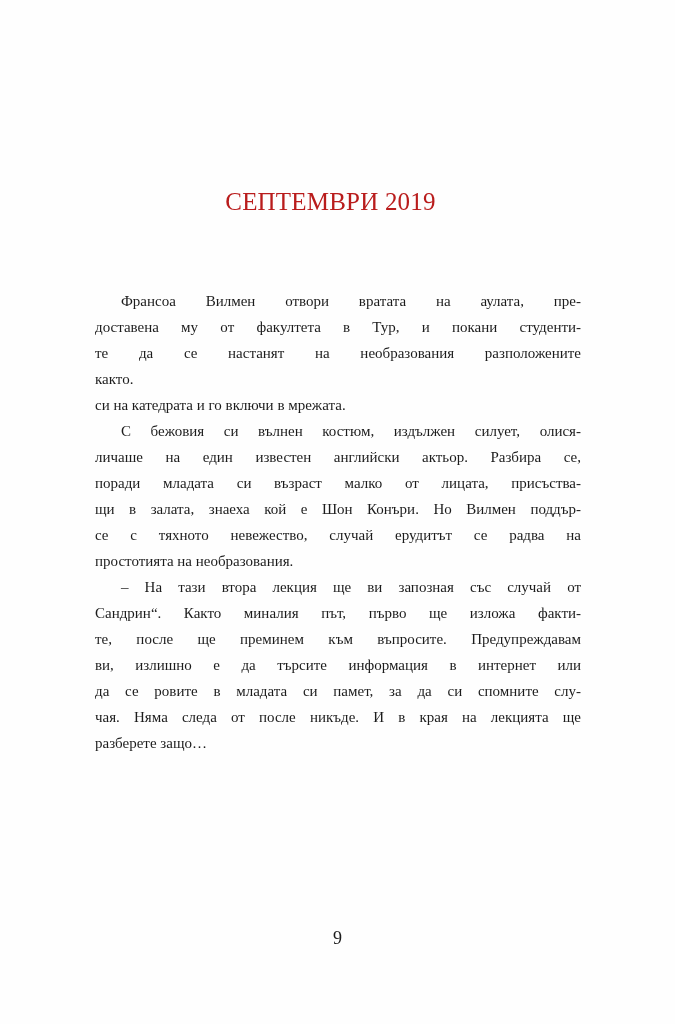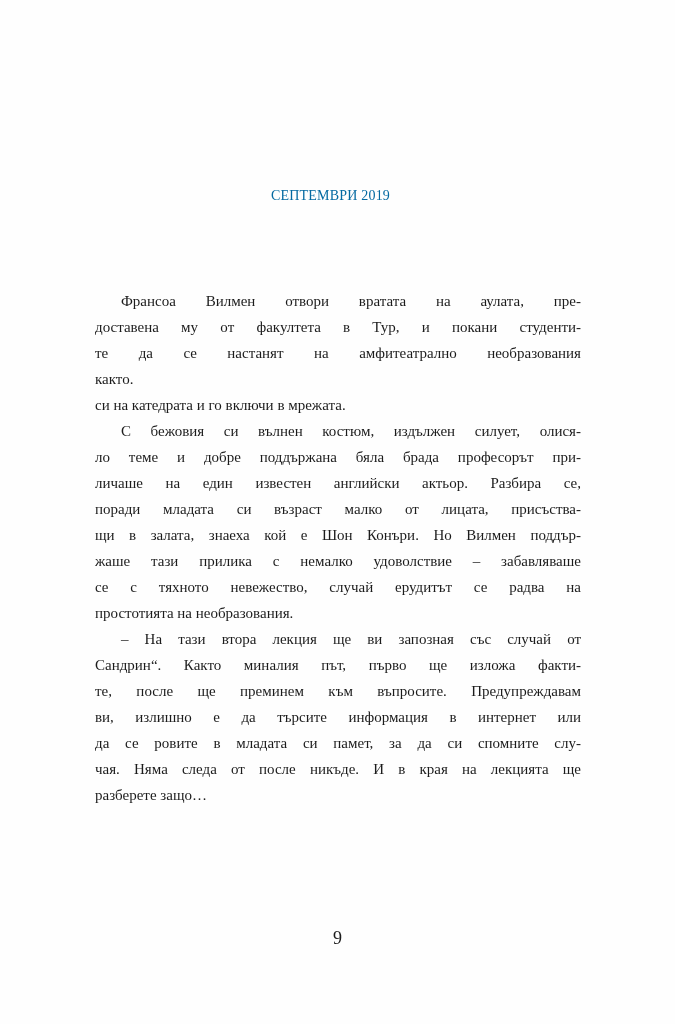--- a/index.html
+++ b/index.html
@@ -5,21 +5,21 @@
   html, body { margin: 0; padding: 0; background: #ffffff; }
   body { width: 675px; height: 1024px; position: relative; overflow: hidden; }
   .page {
     position: absolute; left: 0; top: 0; width: 675px; height: 1024px;
     background: #fefefe; color: #1c1c1c;
     font-family: "DejaVu Serif", "Liberation Serif", serif;
   }
   .chapter-title {
     position: absolute; top: 188px; left: 0; width: 661px; text-align: center;
     font-family: "Liberation Serif", "DejaVu Serif", serif;
-    font-size: 14px; letter-spacing: 0.2px; color: #0369a1;
+    font-size: 25px; letter-spacing: 0.2px; color: #b91c1c;
   }
   .body-text {
     position: absolute; left: 95px; top: 288px; width: 486px;
   }
   .line {
     height: 26px; line-height: 26px;
     font-family: Liberation Serif, serif;
     font-size: 15px; white-space: nowrap;
     text-align: justify; text-align-last: justify;
   }
@@ -32,33 +32,31 @@
 </style>
 </head>
 <body>
 
 <div class="page">
   <div class="chapter-title">СЕПТЕМВРИ 2019</div>
   <div class="body-text" id="body-text">
       <div>
         <div class="line indent">Франсоа Вилмен отвори вратата на аулата, пре-</div>
         <div class="line">доставена му от факултета в Тур, и покани студенти-</div>
-        <div class="line">те да се настанят на амфитеатрално необразования</div>
+        <div class="line">те да се настанят на необразования разположените</div>
         <div class="line last">както.</div>
       </div>
       <div>
         <div class="line last">си на катедрата и го включи в мрежата.</div>
       </div>
       <div>
         <div class="line indent">С бежовия си вълнен костюм, издължен силует, олися-</div>
-        <div class="line">ло теме и добре поддържана бяла брада професорът при-</div>
         <div class="line">личаше на един известен английски актьор. Разбира се,</div>
         <div class="line">поради младата си възраст малко от лицата, присъства-</div>
         <div class="line">щи в залата, знаеха кой е Шон Конъри. Но Вилмен поддър-</div>
-        <div class="line">жаше тази прилика с немалко удоволствие – забавляваше</div>
         <div class="line">се с тяхното невежество, случай ерудитът се радва на</div>
         <div class="line last">простотията на необразования.</div>
       </div>
       <div>
         <div class="line indent">– На тази втора лекция ще ви запозная със случай от</div>
         <div class="line">Сандрин“. Както миналия път, първо ще изложа факти-</div>
         <div class="line">те, после ще преминем към въпросите. Предупреждавам</div>
         <div class="line">ви, излишно е да търсите информация в интернет или</div>
         <div class="line">да се ровите в младата си памет, за да си спомните слу-</div>
         <div class="line">чая. Няма следа от после никъде. И в края на лекцията ще</div>

